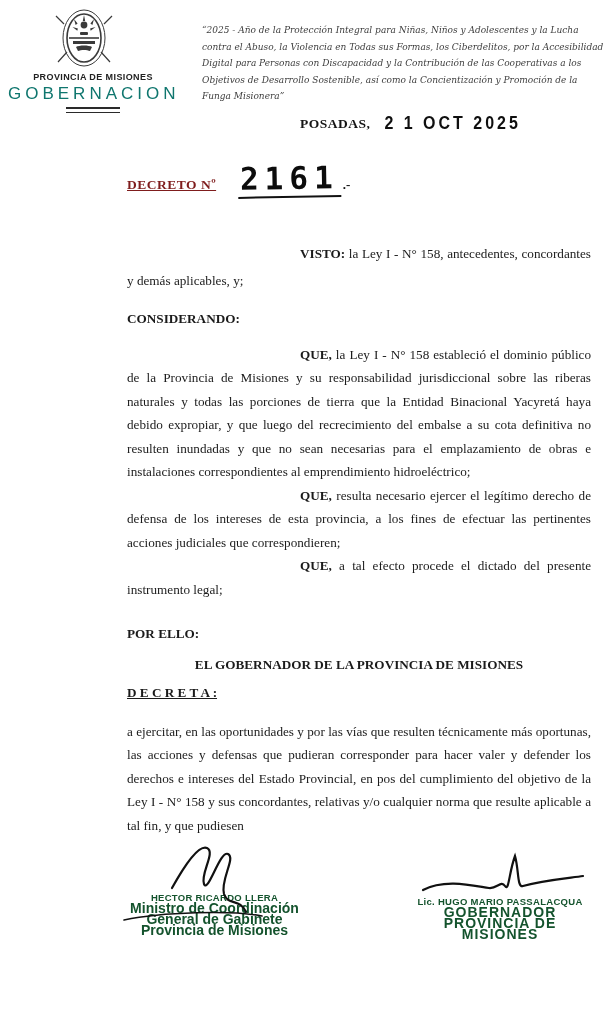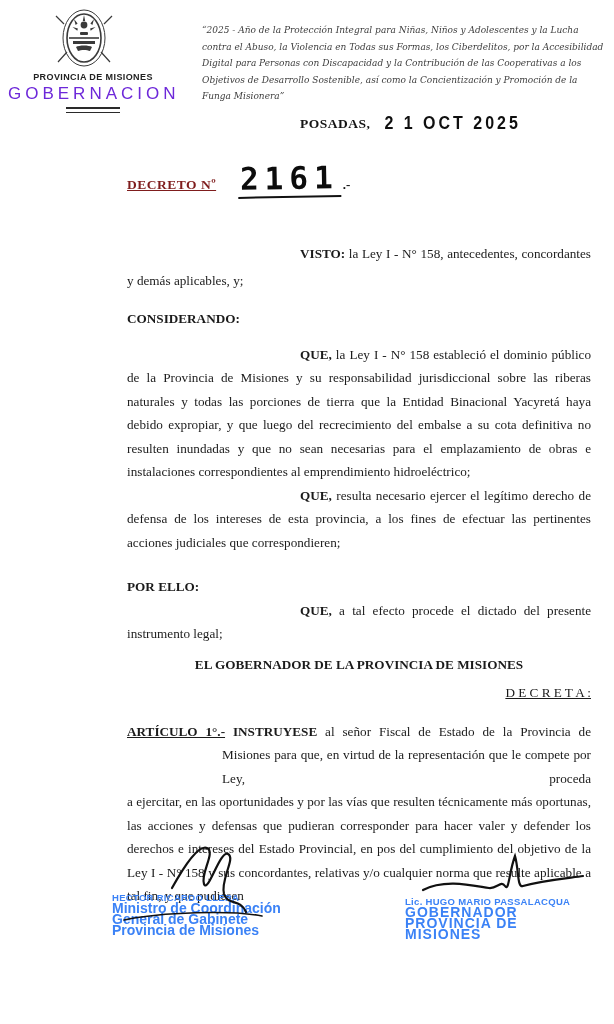--- a/index.html
+++ b/index.html
@@ -9,21 +9,21 @@
     background:#ffffff;
     font-family:"Liberation Serif",serif;
     color:#1b1b1b;
     overflow:hidden;
   }
 
   
   .coat{position:absolute;left:52px;top:8px;width:64px;height:64px;}
   .org-block{position:absolute;left:8px;top:72px;width:170px;text-align:center;}
   .org-name{font-family:"Liberation Sans",sans-serif;font-weight:bold;font-size:9px;letter-spacing:.4px;color:#222;}
-  .org-title{font-family:"Liberation Sans",sans-serif;font-size:17px;letter-spacing:4px;color:#6d28d9;margin-top:2px;}
+  .org-title{font-family:"Liberation Sans",sans-serif;font-size:17px;letter-spacing:4px;color:#0f766e;margin-top:2px;}
   .org-rule{width:54px;height:3px;margin:3px auto 0 auto;border-top:2px solid #2a2a2a;border-bottom:1px solid #2a2a2a;}
   .motto{
     position:absolute;left:202px;top:22px;width:404px;
     font-family:"DejaVu Serif",serif;font-style:italic;
     font-size:9px;line-height:16.5px;color:#3d3d3d;
   }
 
   
   .dateline{position:absolute;left:300px;top:114px;display:flex;align-items:baseline;gap:14px;}
   .dateline-city{font-weight:bold;font-size:13.5px;letter-spacing:.5px;color:#151515;text-align:center;}
@@ -46,29 +46,29 @@
   
   .body-text{position:absolute;left:127px;top:240px;width:464px;font-size:13.2px;line-height:23.5px;}
   .para{text-align:justify;margin:0;}
   .indent{text-indent:173px;}
   .visto{line-height:27px;}
   .b{font-weight:bold;}
   .considerando{font-weight:bold;margin-top:13px;}
   .recital-1{margin-top:12px;}
   .por-ello{font-weight:bold;margin-top:21px;}
   .authority{font-weight:bold;text-align:center;margin-top:7px;}
-  .decreta{font-weight:normal;text-align:right;margin-top:5px;}
+  .decreta{font-weight:bold;text-align:left;margin-top:5px;}
   .decreta span{text-decoration:underline;}
   .article{margin-top:15px;}
   .article-lead{padding-left:95px;text-indent:-95px;text-align:justify;text-align-last:justify;}
   .article-label{font-weight:bold;text-decoration:underline;}
   .article-rest{text-align:justify;}
 
   
-  .sig{position:absolute;font-family:"Liberation Sans",sans-serif;color:#3b82f6;}
+  .sig{position:absolute;text-align:center;font-family:"Liberation Sans",sans-serif;color:#14532d;}
   .sig-left{left:112px;top:840px;width:205px;}
   .sig-right{left:405px;top:852px;width:190px;}
   .sig svg{position:absolute;left:0;top:0;pointer-events:none;}
   .sig-left .sig-text{padding-top:52px;}
   .sig-right .sig-text{padding-top:44px;}
   .sig-name{font-weight:bold;font-size:9.5px;letter-spacing:.3px;}
   .sig-title{font-weight:bold;font-size:14px;line-height:11px;}
   .sig-title.caps{letter-spacing:1px;}
 </style>
 </head>
@@ -114,30 +114,29 @@
   <div class="body-text">
 
     <p class="para indent visto"><span class="b">VISTO:</span><span> la Ley I - N° 158, antecedentes, concordantes y demás aplicables, y;</span></p>
 
     <p class="para considerando">CONSIDERANDO:</p>
 
     <p class="para indent recital-1"><span class="b">QUE,</span><span> la Ley I - N° 158 estableció el dominio público de la Provincia de Misiones y su responsabilidad jurisdiccional sobre las riberas naturales y todas las porciones de tierra que la Entidad Binacional Yacyretá haya debido expropiar, y que luego del recrecimiento del embalse a su cota definitiva no resulten inundadas y que no sean necesarias para el emplazamiento de obras e instalaciones correspondientes al emprendimiento hidroeléctrico;</span></p>
 
     <p class="para indent"><span class="b">QUE,</span><span> resulta necesario ejercer el legítimo derecho de defensa de los intereses de esta provincia, a los fines de efectuar las pertinentes acciones judiciales que correspondieren;</span></p>
 
+    <p class="para indent"><span class="b">QUE,</span><span> a tal efecto procede el dictado del presente instrumento legal;</span></p>
+
     <p class="para por-ello">POR ELLO:</p>
-
-    <p class="para indent"><span class="b">QUE,</span><span> a tal efecto procede el dictado del presente instrumento legal;</span></p>
 
     <p class="para authority">EL GOBERNADOR DE LA PROVINCIA DE MISIONES</p>
 
     <p class="para decreta"><span>D E C R E T A :</span></p>
 
     <div class="article">
-      <p class="para article-lead"><span class="article-label">ARTÍCULO 1°.-</span><span class="b"> INSTRUYESE</span><span> al señor Fiscal de Estado de la Provincia de Misiones para que, en virtud de la representación que le compete por Ley, proceda</span></p>
       <p class="para article-rest">a ejercitar, en las oportunidades y por las vías que resulten técnicamente más oportunas, las acciones y defensas que pudieran corresponder para hacer valer y defender los derechos e intereses del Estado Provincial, en pos del cumplimiento del objetivo de la Ley I - N° 158 y sus concordantes, relativas y/o cualquier norma que resulte aplicable a tal fin, y que pudiesen</p>
     </div>
 
   </div>
 
   <div class="sig sig-left">
     <svg width="205" height="100" viewBox="0 0 205 100">
       <g stroke="#111" fill="none" stroke-width="2.2" stroke-linecap="round">
         <path d="M60 48 C70 30 86 4 95 8 C104 12 88 34 92 44 C96 54 108 10 116 14 C124 18 108 40 112 54 C116 66 128 58 134 72"></path>
         <path d="M12 80 C50 72 120 70 150 76" stroke-width="1.6"></path>

